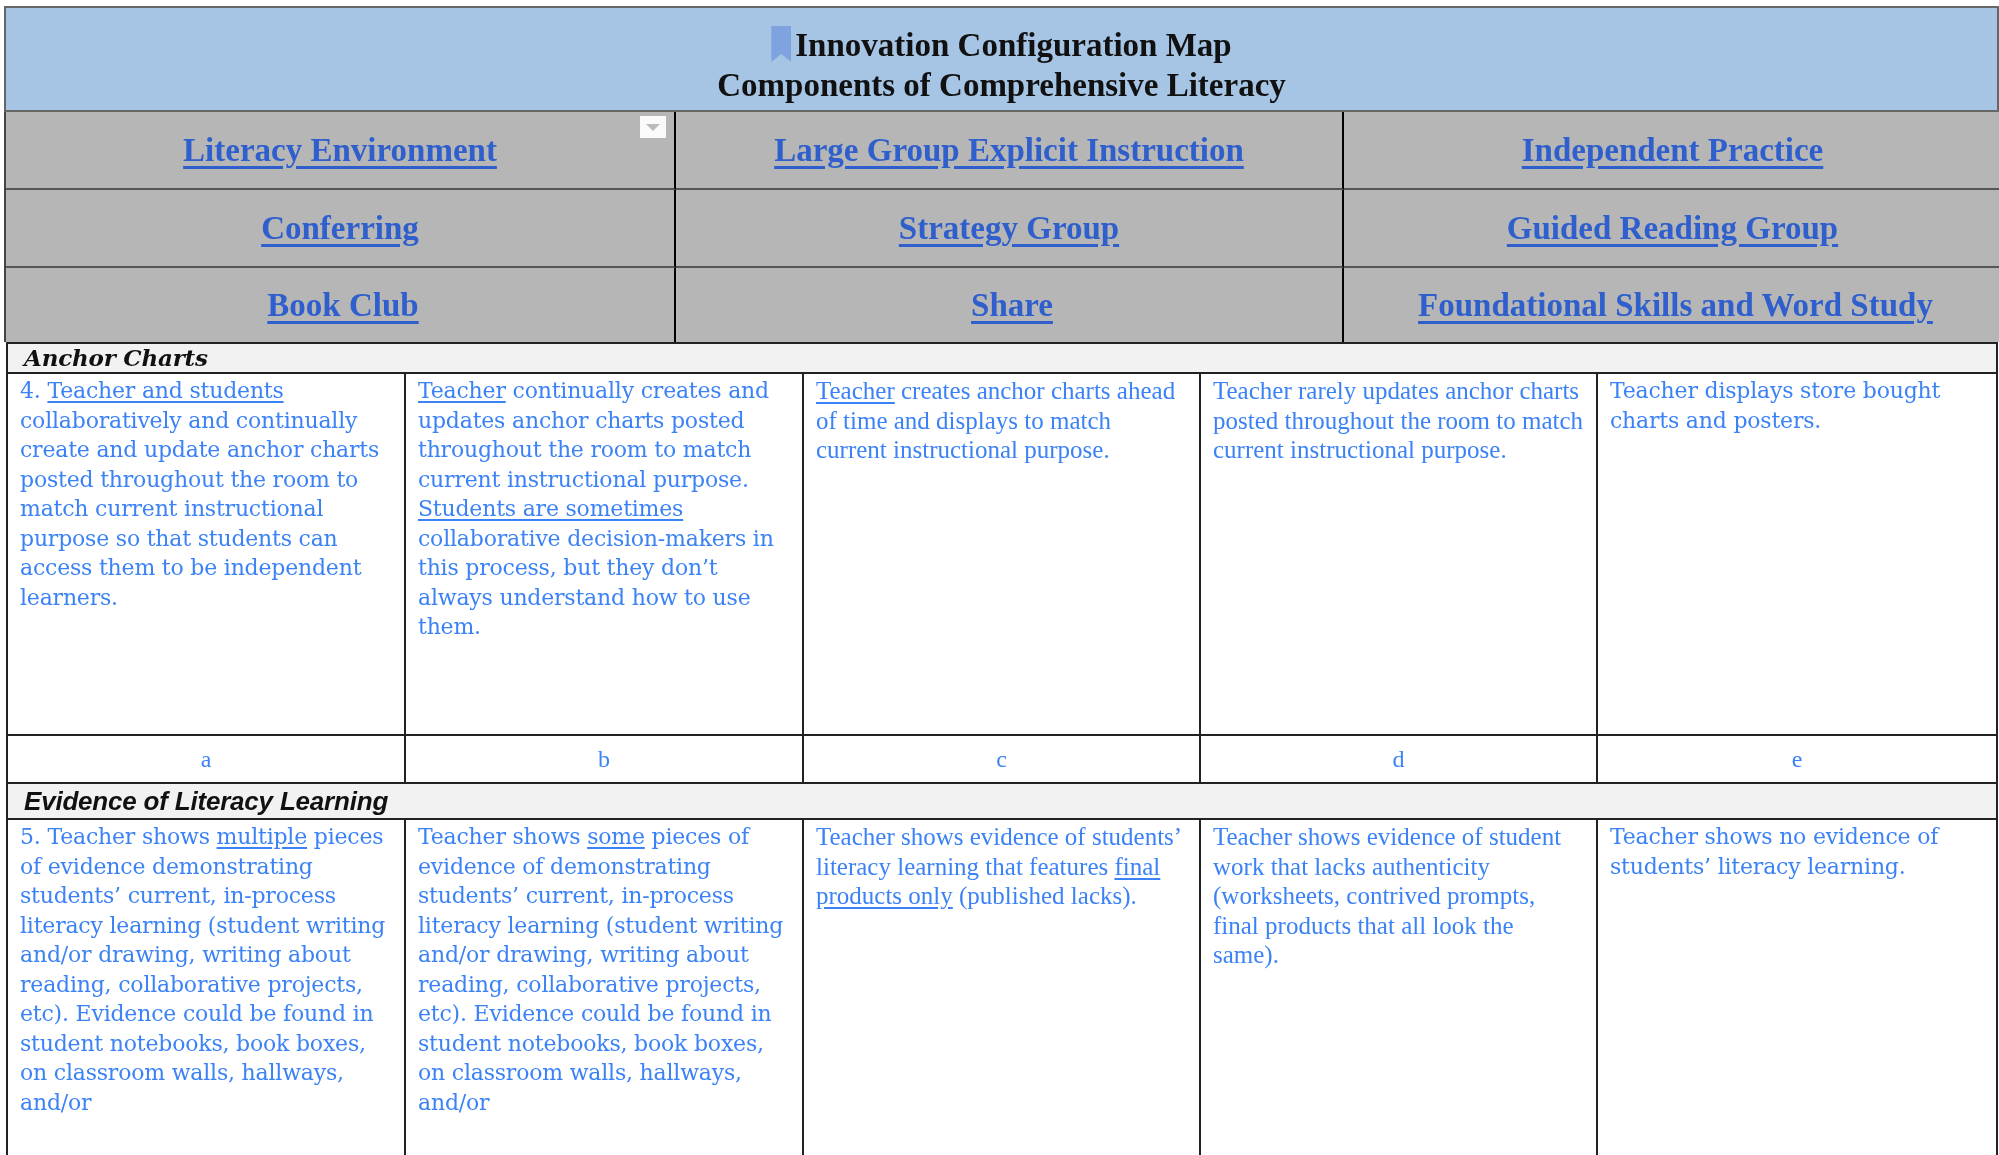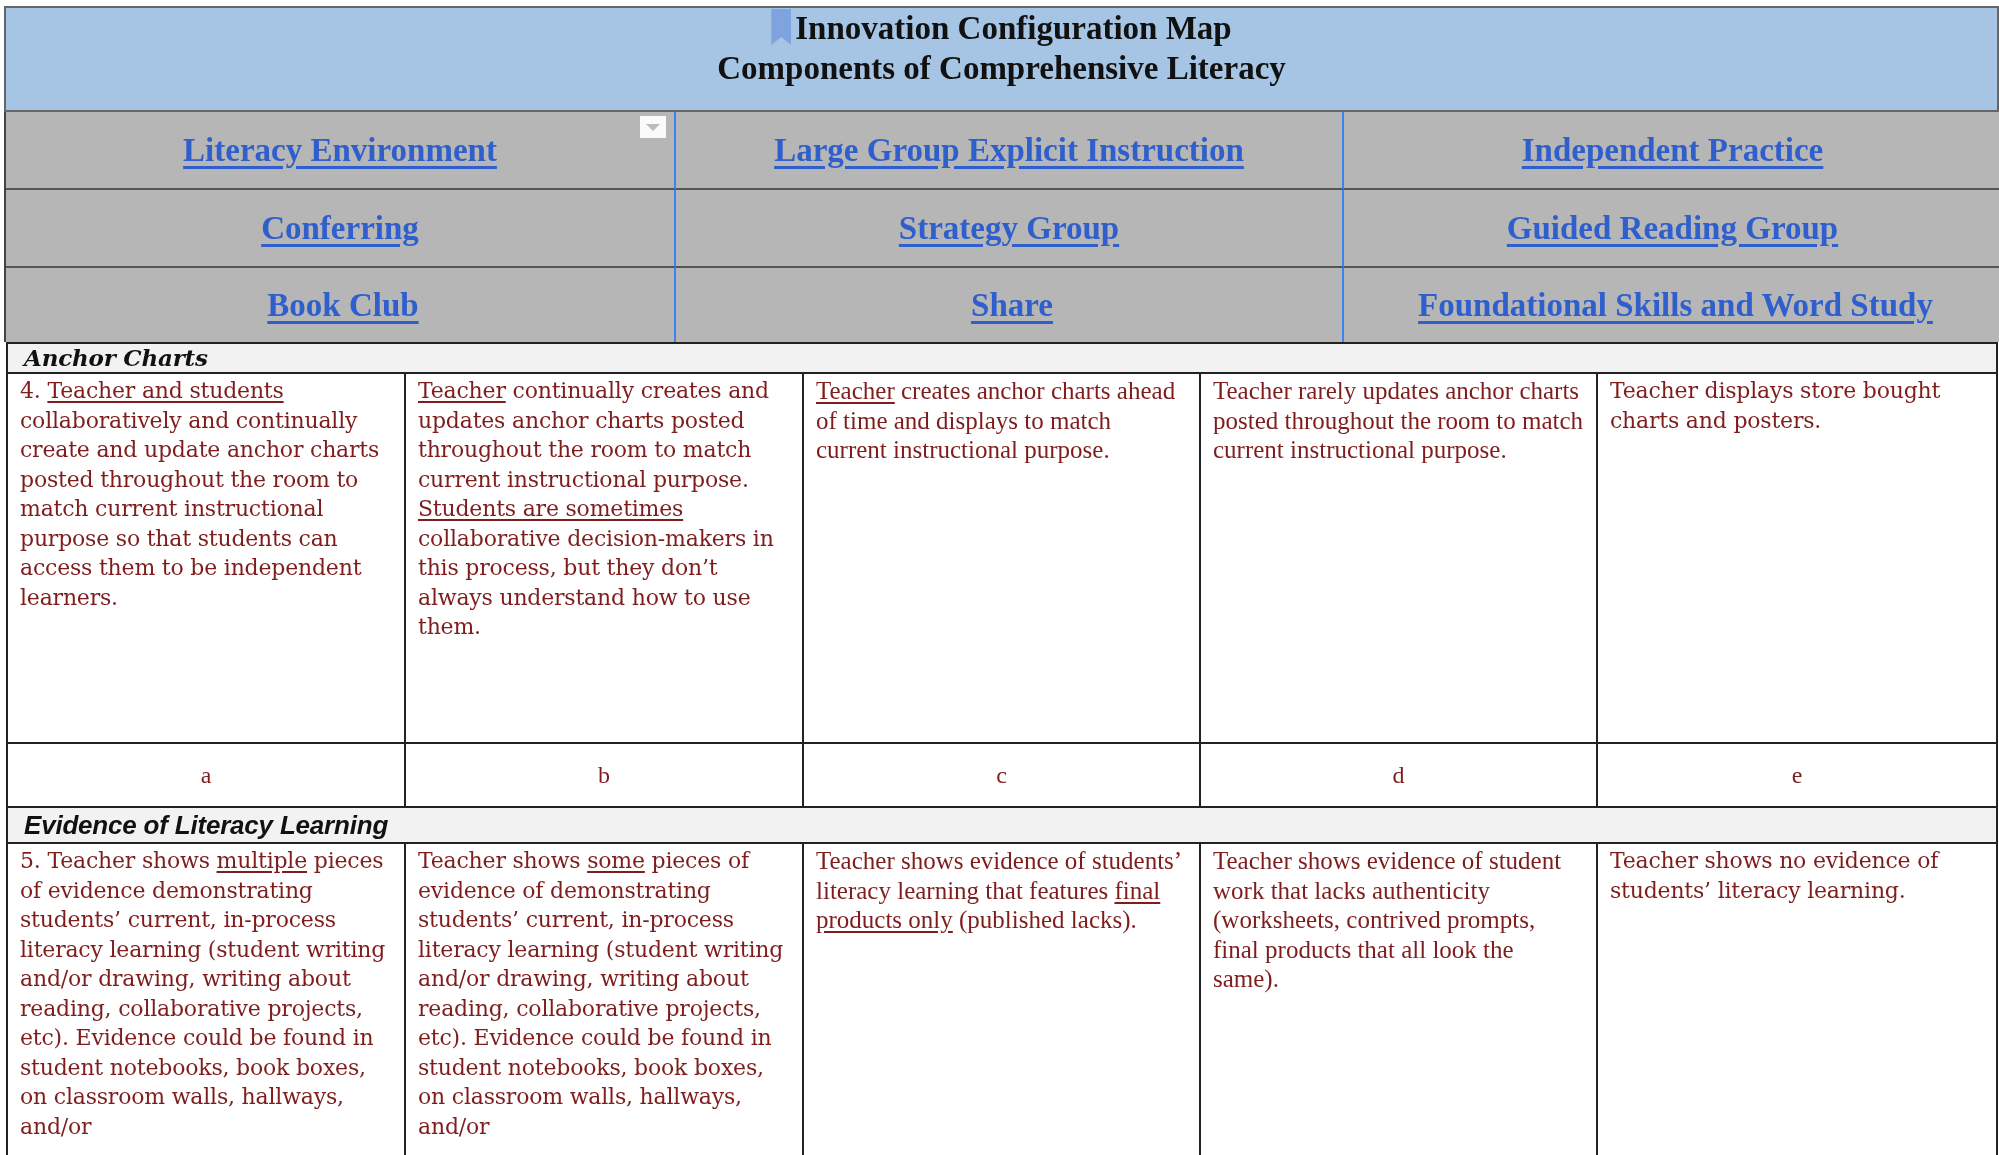--- a/index.html
+++ b/index.html
@@ -4,59 +4,59 @@
 <style>
   html, body { margin: 0; padding: 0; background: #ffffff; }
   body { width: 1999px; height: 1155px; overflow: hidden; position: relative; font-family: "DejaVu Serif", serif; color: #222; }
 
   .title-block {
     position: absolute; left: 4px; top: 6px; width: 1995px; height: 106px;
     background: #a6c4e4; border: 2px solid #666; box-sizing: border-box;
     text-align: center;
   }
   .title-line { font-family: "Liberation Serif", serif; font-weight: bold; font-size: 33px; color: #111; line-height: 40px; }
-  .title-line.l1 { }
+  .title-line.l1 { margin-top: 17px; }
   .bookmark-icon {
     display: inline-block; width: 20px; height: 36px; background: #7fa3de;
     vertical-align: -6px; margin-right: 4px;
     clip-path: polygon(0 0, 100% 0, 100% 100%, 50% 78%, 0 100%);
   }
 
   .nav-grid {
     position: absolute; left: 4px; top: 112px; width: 1995px; height: 230px;
     background: #b6b6b6; display: grid;
     grid-template-columns: 670px 668px 657px;
     grid-template-rows: 78px 78px 74px;
     border-left: 2px solid #444;
     box-sizing: border-box;
   }
   .nav-cell {
     display: flex; align-items: center; justify-content: center;
-    border-right: 2px solid #3b82f6; border-bottom: 2px solid #555;
+    border-right: 2px solid #000000; border-bottom: 2px solid #555;
     box-sizing: border-box; position: relative;
   }
   .nav-cell:nth-child(3n) { border-right: none; }
   .nav-cell.bottom { border-bottom: none; padding-left: 6px; }
   .nav-link {
     font-family: "Liberation Serif", serif; font-weight: bold; font-size: 33px;
     color: #2f5fcc; text-decoration: underline; text-underline-offset: 5px; cursor: pointer;
   }
   .dropdown-btn {
     position: absolute; right: 8px; top: 4px; width: 26px; height: 22px; background: #fafafa;
     display: flex; align-items: center; justify-content: center; cursor: pointer;
   }
   .chevron-down-icon { width: 0; height: 0; border-left: 7px solid transparent; border-right: 7px solid transparent; border-top: 7px solid #bbb; }
 
   table.rubric {
     position: absolute; left: 6px; top: 342px; width: 1990px;
     border-collapse: collapse; table-layout: fixed;
   }
   table.rubric td {
-    border: 2px solid #222; vertical-align: top; padding: 16px 12px;
-    font-family: "DejaVu Serif", serif; font-size: 22px; line-height: 29.5px; color: #7f1d1d;
+    border: 2px solid #222; vertical-align: top; padding: 8px 12px;
+    font-family: "DejaVu Serif", serif; font-size: 22px; line-height: 29.5px; color: #3b82f6;
     letter-spacing: -0.2px;
   }
   table.rubric td.cond { font-family: "Liberation Serif", serif; font-size: 25px; line-height: 29.5px; letter-spacing: 0; margin-top: 12px; }
   table.rubric tr.section td {
     background: #f2f2f2; font-weight: bold; font-style: italic; color: #111;
     font-size: 23px; line-height: 28px; padding: 0 16px;
   }
   table.rubric tr.section.s2 td { font-family: Liberation Sans, sans-serif; font-size: 26px; line-height: 34px; }
   table.rubric tr.letters td { text-align: center; height: 30px; vertical-align: middle; font-family: "Liberation Serif", serif; font-size: 24px; line-height: 28px; }
   .u { text-decoration: underline; text-underline-offset: 3px; }

